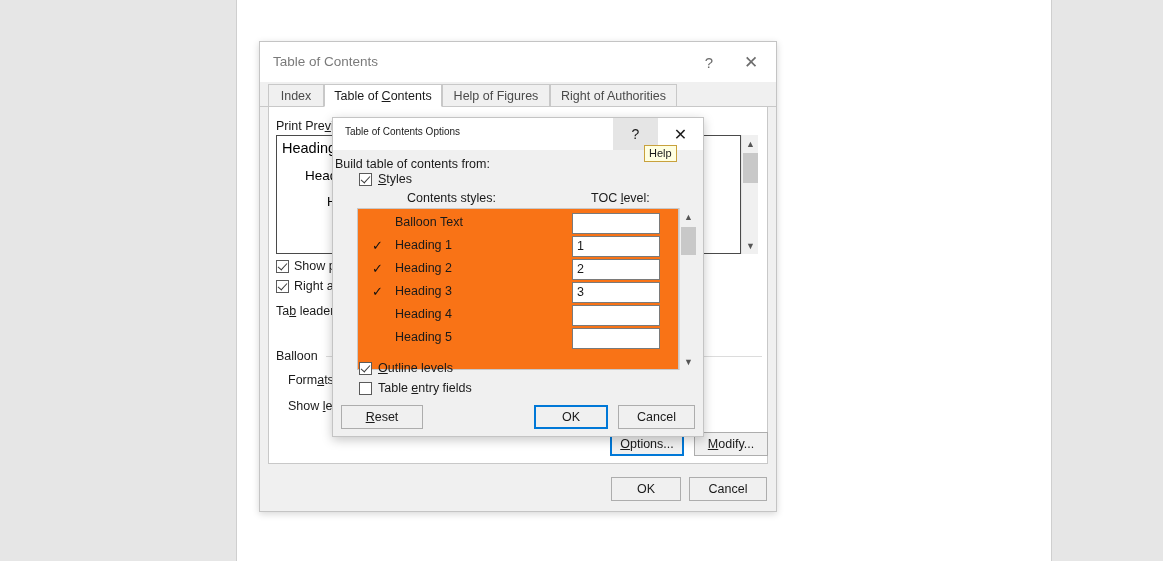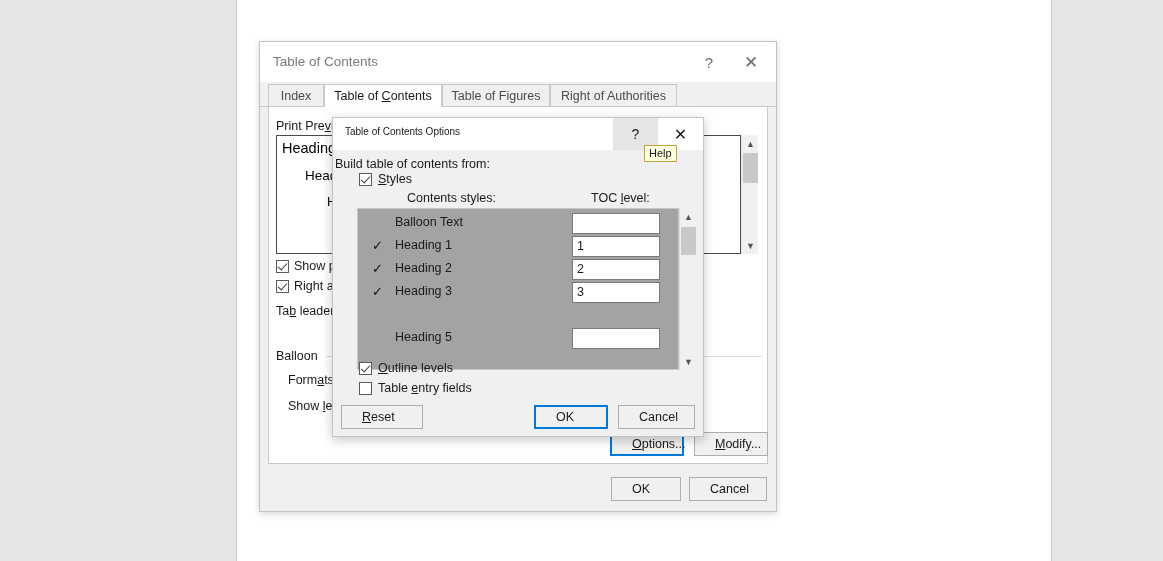--- a/index.html
+++ b/index.html
@@ -138,24 +138,23 @@
     background: #c8c8c8;
   }
 
   
   .btn {
     position: absolute;
     background: #f0f0f0;
     border: 1px solid #adadad;
     box-sizing: border-box;
     font-size: 12.5px; color: #1a1a1a;
-    display: flex; align-items: center; 
+    display: flex; align-items: center; justify-content: center;
     cursor: default;
     white-space: nowrap;
-    padding-left: 20px;
   }
   .btn u { text-decoration: underline; }
   .btn.focus { border: 2px solid #0078d7; }
 
   
   .dlg-inner {
     position: absolute;
     left: 332px; top: 117px;
     width: 370px; height: 318px;
     background: #f0f0f0;
@@ -186,21 +185,21 @@
     font-size: 11px;
     color: #1a1a1a;
     padding: 1px 4px 2px 4px;
     z-index: 40;
     white-space: nowrap;
   }
 
   
   .styles-list {
     position: absolute;
-    background: #a3a3a3;
+    background: #f97316;
     border: 1px solid #c8c8c8;
     box-sizing: border-box;
     overflow: hidden;
   }
   .srow { position: absolute; left: 0; width: 100%; height: 23px; }
   .srow .chk {
     position: absolute; left: 14px; top: 4px;
     font-size: 13px; color: #111; line-height: 14px;
   }
   .srow .nm {
@@ -235,21 +234,21 @@
 
     <div class="tabs">
       <div class="strip"></div>
       <div class="tab" style="left:8px; width:56px;">
         <span>Index</span>
       </div>
       <div class="tab sel" style="left:64px; width:118px;">
         <span>Table of <u>C</u>ontents</span>
       </div>
       <div class="tab" style="left:182px; width:108px;">
-        <span>Table of Figures</span>
+        <span>Help of Figures</span>
       </div>
       <div class="tab" style="left:290px; width:127px;">
         <span>Right of Authorities</span>
       </div>
     </div>
 
     <div class="tabbody">
 
       <div class="sec-title" style="left:7px; top:12px;">Print Pre<u>v</u>iew</div>
       <div class="preview-box" style="left:7px; top:28px; width:148px; height:119px;">
@@ -333,20 +332,25 @@
         <span class="nm">Heading 2</span>
         <span class="lvl">2</span>
       </div>
 
       <div class="srow" style="top:72px;">
         <span class="chk">✓</span>
         <span class="nm">Heading 3</span>
         <span class="lvl">3</span>
       </div>
 
+      <div class="srow" style="top:95px;">
+        <span class="chk"></span>
+        <span class="nm">Heading 4</span>
+        <span class="lvl"></span>
+      </div>
 
       <div class="srow" style="top:118px;">
         <span class="chk"></span>
         <span class="nm">Heading 5</span>
         <span class="lvl"></span>
       </div>
     </div>
 
     <div class="sbar" style="left:346px; top:90px; height:162px; border-left:1px solid #d8d8d8;">
       <div class="arrow up">▲</div>

